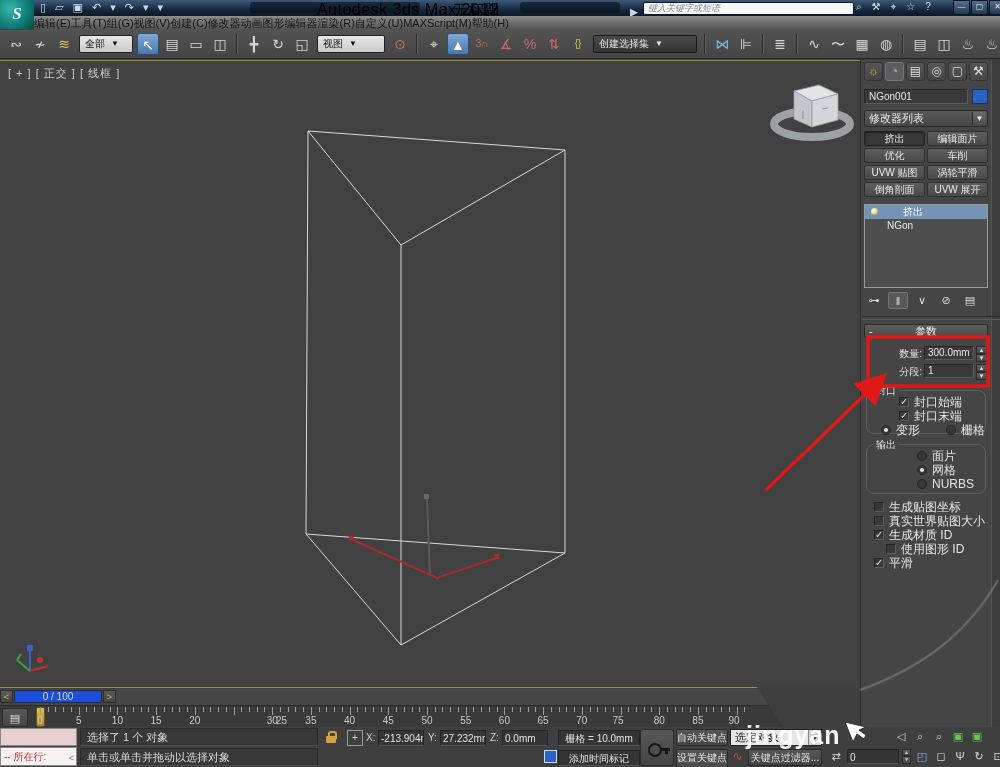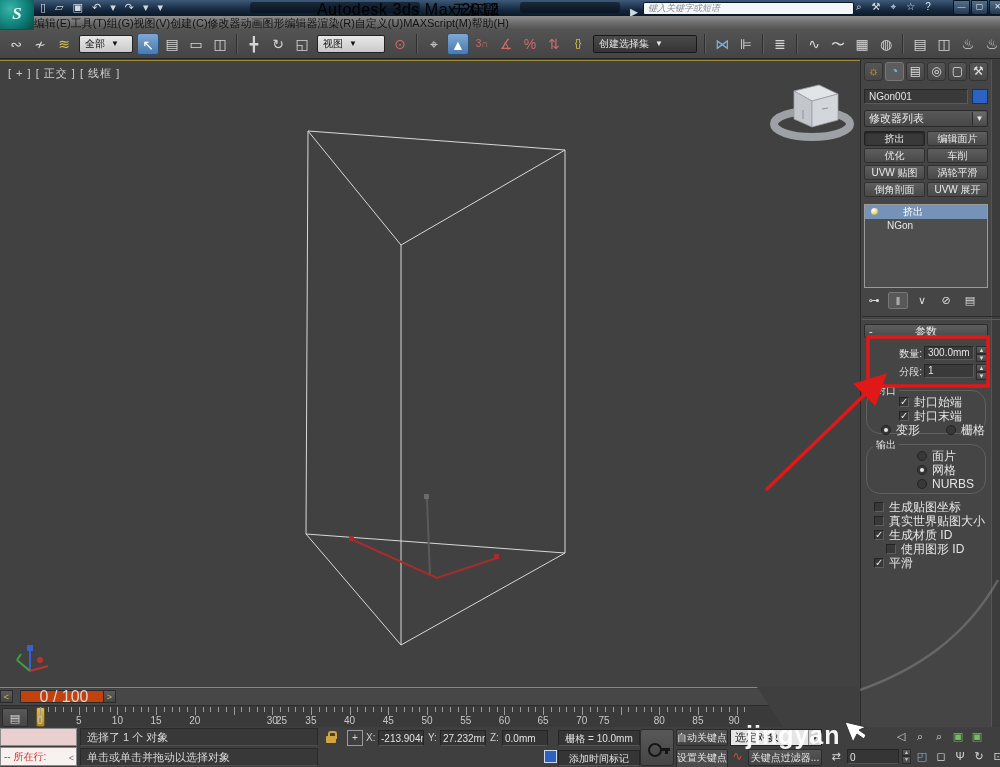--- a/index.html
+++ b/index.html
@@ -74,38 +74,38 @@
   .hdiv{left:862px;width:138px;height:2px;border-top:1px solid #2e2e2e;border-bottom:1px solid #5b5b5b;}
   #rollout{left:864px;top:324px;width:124px;height:14px;background:linear-gradient(#5e5e5e,#4a4a4a);
     border:1px solid #2c2c2c;border-radius:2px;color:#eee;font-size:11px;line-height:13px;text-align:center;box-sizing:border-box;}
   #rollout .minus{position:absolute;left:4px;}
   .prow{left:864px;height:15px;width:124px;}
   .plabel{position:absolute;right:66px;color:#e2e2e2;font-size:10px;line-height:15px;}
   .pfield{position:absolute;left:60px;width:50px;height:14px;line-height:12px;padding-left:3px;overflow:hidden;}
   .spin{position:absolute;left:112px;top:0;width:11px;height:14px;display:flex;flex-direction:column;}
   .spin div{flex:1;background:linear-gradient(#606060,#474747);border:1px solid #2c2c2c;font-size:6px;
     line-height:6px;text-align:center;color:#ddd;}
-  .grpbox{left:866px;width:120px;border:1px solid #606060;border-radius:14px;box-sizing:border-box;}
+  .grpbox{left:866px;width:120px;border:1px solid #606060;border-radius:8px;box-sizing:border-box;}
   .grplabel{position:absolute;top:-6px;left:6px;background:#454545;padding:0 3px;color:#e0e0e0;font-size:10px;line-height:11px;}
   .ckrow{position:relative;height:13px;margin:1px 0 1px 8px;}
   .cb{position:absolute;left:0;top:1px;width:10px;height:10px;background:#383838;border:1px solid #232323;
     border-bottom-color:#5e5e5e;border-right-color:#5e5e5e;box-sizing:border-box;}
   .cb.on:before{content:"✓";position:absolute;left:0px;top:-2px;font-size:10px;color:#e8e8e8;}
   .rb{position:absolute;left:0;top:1px;width:10px;height:10px;border-radius:50%;background:#383838;
     border:1px solid #232323;box-sizing:border-box;}
   .rb.on:before{content:"";position:absolute;left:2px;top:2px;width:4px;height:4px;border-radius:50%;background:#e8e8e8;}
   .cklabel{position:absolute;left:15px;top:0;font-size:12px;color:#e4e4e4;line-height:13px;}
   
   #timewrap{left:0;top:687px;width:800px;height:40px;background:#3f3f3f;
     clip-path:polygon(0 0,757px 0,783px 100%,0 100%);border-top:1px solid #9b8b3a;box-sizing:border-box;}
   #trackbar{position:absolute;left:0;top:1px;width:800px;height:16px;background:#474747;}
   .tbarrow{position:absolute;top:1px;width:13px;height:13px;background:linear-gradient(#5c5c5c,#454545);
     border:1px solid #2b2b2b;color:#cdb75e;font-size:9px;line-height:12px;text-align:center;box-sizing:border-box;}
-  #trackfield{position:absolute;left:20px;top:1px;width:88px;height:13px;background:#c2410c;border:1px solid #2a2a2a;
-    color:#d8d8d8;font-size:16px;line-height:12px;text-align:center;box-sizing:border-box;}
+  #trackfield{position:absolute;left:14px;top:1px;width:88px;height:13px;background:#1d4ed8;border:1px solid #2a2a2a;
+    color:#d8d8d8;font-size:10px;line-height:12px;text-align:center;box-sizing:border-box;}
   #ruler{position:absolute;left:0;top:17px;width:800px;height:23px;background:#3a3a3a;border-top:1px solid #2c2c2c;}
   .tick{position:absolute;top:1px;width:1px;background:#9a9a9a;}
   .tnum{position:absolute;top:9px;transform:translateX(-50%);font-size:10px;color:#c8c8c8;}
   #tslider{position:absolute;left:36px;top:1px;width:9px;height:20px;border-radius:2px;
     background:linear-gradient(#e0c250,#a9852d);border:1px solid #6b571c;box-sizing:border-box;}
   #mincurve{left:2px;top:708px;width:26px;height:19px;background:linear-gradient(#585858,#464646);
     border:1px solid #2c2c2c;border-radius:2px;color:#ddd;font-size:11px;text-align:center;line-height:18px;box-sizing:border-box;}
   
   #statusbar{left:0;top:727px;width:1000px;height:40px;background:#3f3f3f;}
   #macrobox{left:0;top:728px;width:77px;height:18px;background:#e9cfcf;border:1px solid #8a8a8a;box-sizing:border-box;}
@@ -490,21 +490,21 @@
       <div class="tnum" style="left: 233.5px; margin-left: 48px;">25</div>
       <div class="tnum" style="left: 272.2px;">30</div>
       <div class="tnum" style="left: 310.9px;">35</div>
       <div class="tnum" style="left: 349.6px;">40</div>
       <div class="tnum" style="left: 388.3px;">45</div>
       <div class="tnum" style="left: 427px;">50</div>
       <div class="tnum" style="left: 465.7px;">55</div>
       <div class="tnum" style="left: 504.4px;">60</div>
       <div class="tnum" style="left: 543.1px;">65</div>
       <div class="tnum" style="left: 581.8px;">70</div>
-      <div class="tnum" style="left: 604px;">75</div>
+      <div class="tnum" style="left: 618px;">75</div>
       <div class="tnum" style="left: 659.2px;">80</div>
       <div class="tnum" style="left: 697.9px;">85</div>
       <div class="tnum" style="left: 734px; text-align: right;">90</div>
     </div>
 </div>
 <div id="mincurve" class="abs">▤</div>
 
 <div id="statusbar" class="abs"></div>
 <div id="macrobox" class="abs"></div>
 <div id="listenbox" class="abs"><span>-- 所在行:</span><span id="listenarrow">&lt;</span></div>

